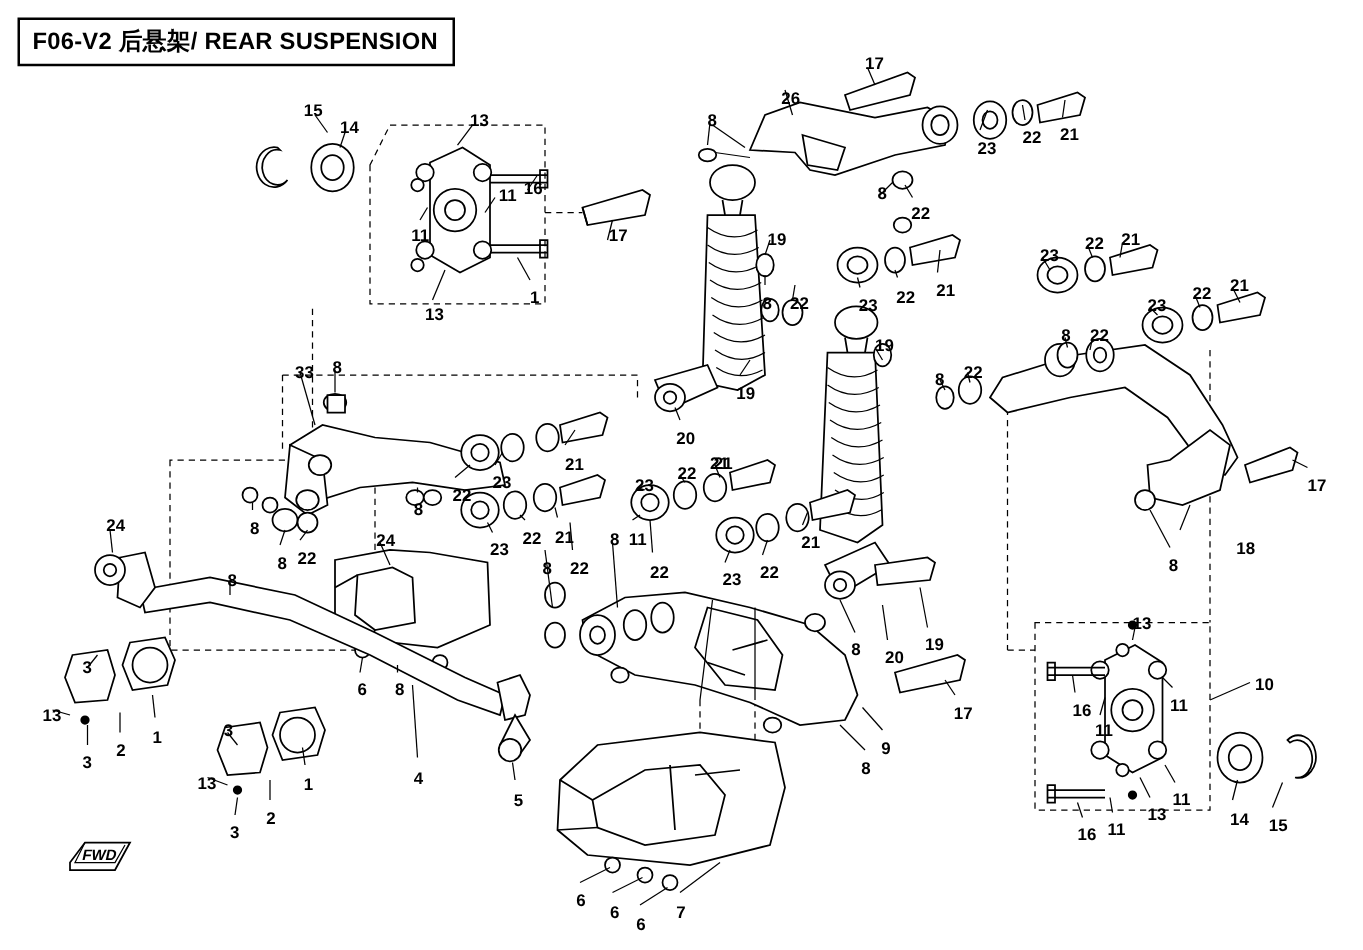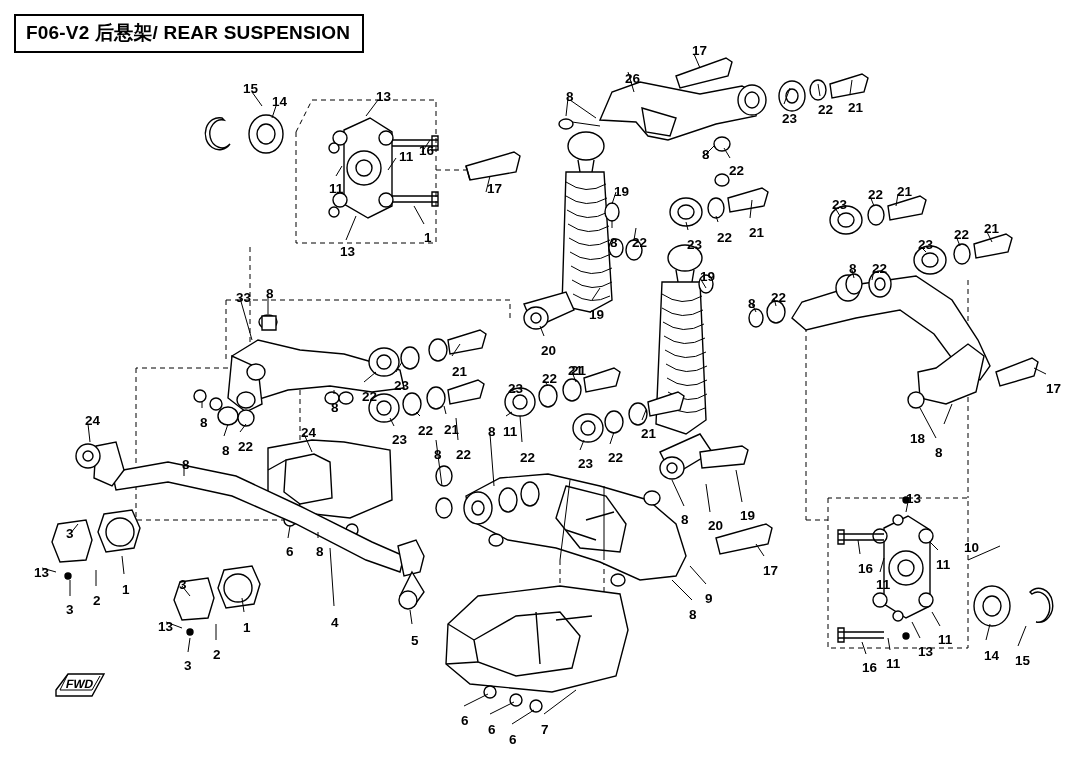--- a/index.html
+++ b/index.html
@@ -429,21 +429,21 @@
   <div class="callout" style="left:918px;top:238px">23</div>
   <div class="callout" style="left:849px;top:262px">8</div>
   <div class="callout" style="left:872px;top:262px">22</div>
   <div class="callout" style="left:748px;top:297px">8</div>
   <div class="callout" style="left:771px;top:291px">22</div>
   <div class="callout" style="left:700px;top:270px">19</div>
   <div class="callout" style="left:589px;top:308px">19</div>
   <div class="callout" style="left:541px;top:344px">20</div>
   <div class="callout" style="left:568px;top:364px">21</div>
   <div class="callout" style="left:1046px;top:382px">17</div>
-  <div class="callout" style="left:910px;top:432px">18</div>
+  <div class="callout" style="left:989px;top:432px">18</div>
   <div class="callout" style="left:935px;top:446px">8</div>
   <div class="callout" style="left:236px;top:291px">33</div>
   <div class="callout" style="left:266px;top:287px">8</div>
   <div class="callout" style="left:362px;top:390px">22</div>
   <div class="callout" style="left:394px;top:379px">23</div>
   <div class="callout" style="left:452px;top:365px">21</div>
   <div class="callout" style="left:331px;top:401px">8</div>
   <div class="callout" style="left:200px;top:416px">8</div>
   <div class="callout" style="left:222px;top:444px">8</div>
   <div class="callout" style="left:238px;top:440px">22</div>
@@ -482,21 +482,21 @@
   <div class="callout" style="left:708px;top:519px">20</div>
   <div class="callout" style="left:740px;top:509px">19</div>
   <div class="callout" style="left:763px;top:564px">17</div>
   <div class="callout" style="left:705px;top:592px">9</div>
   <div class="callout" style="left:689px;top:608px">8</div>
   <div class="callout" style="left:461px;top:714px">6</div>
   <div class="callout" style="left:488px;top:723px">6</div>
   <div class="callout" style="left:509px;top:733px">6</div>
   <div class="callout" style="left:541px;top:723px">7</div>
   <div class="callout" style="left:906px;top:492px">13</div>
-  <div class="callout" style="left:964px;top:541px">10</div>
+  <div class="callout" style="left:1004px;top:541px">10</div>
   <div class="callout" style="left:936px;top:558px">11</div>
   <div class="callout" style="left:858px;top:562px">16</div>
   <div class="callout" style="left:876px;top:578px">11</div>
   <div class="callout" style="left:938px;top:633px">11</div>
   <div class="callout" style="left:918px;top:645px">13</div>
   <div class="callout" style="left:862px;top:661px">16</div>
   <div class="callout" style="left:886px;top:657px">11</div>
   <div class="callout" style="left:984px;top:649px">14</div>
   <div class="callout" style="left:1015px;top:654px">15</div>
 

